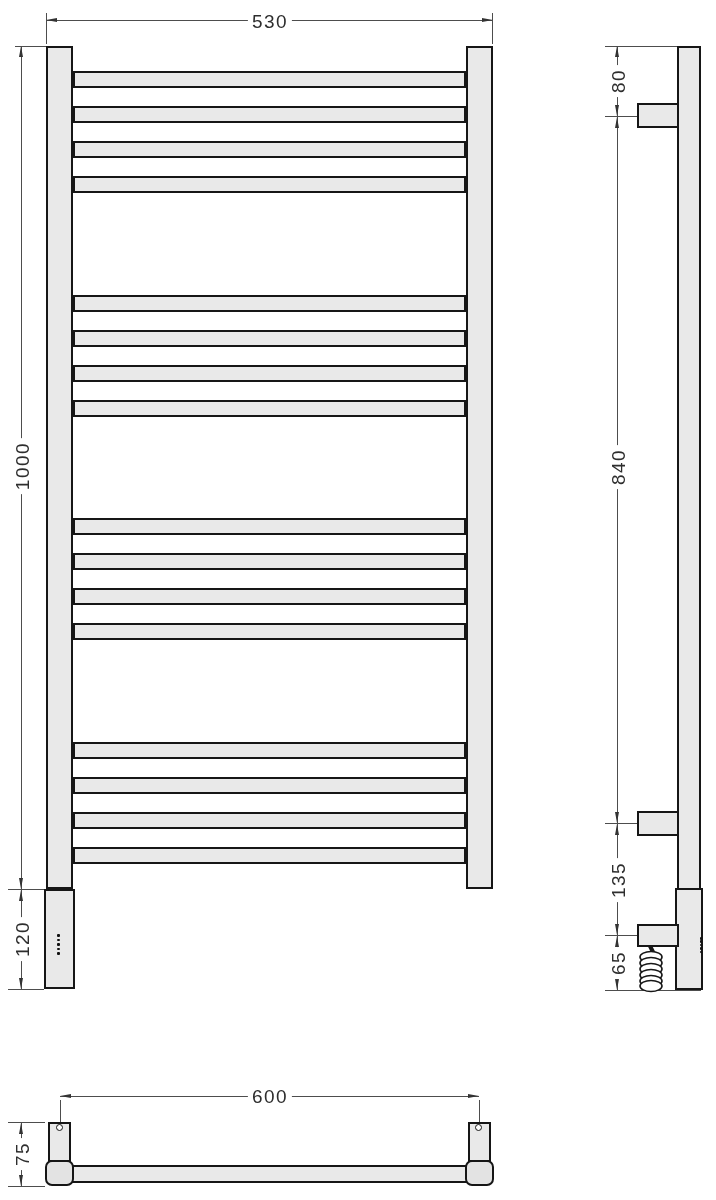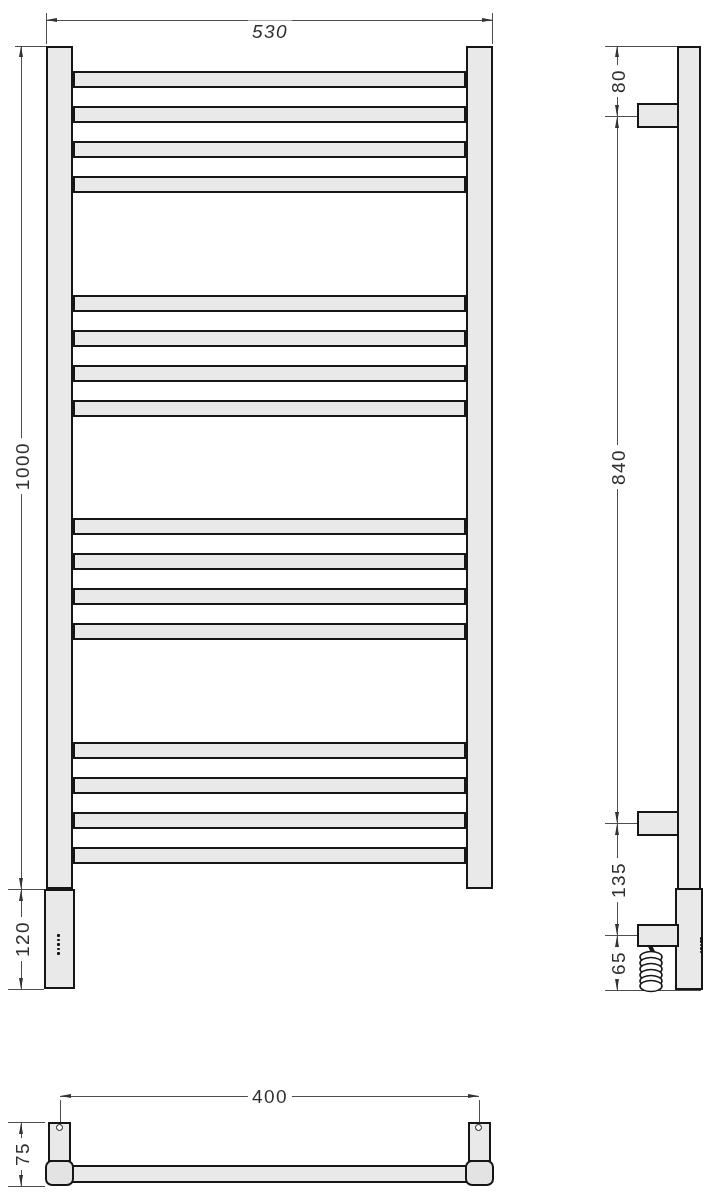--- a/index.html
+++ b/index.html
@@ -131,23 +131,23 @@
   <div class="ar down" style="left:614.5px; top:812px;"></div>
   <div class="ar up" style="left:614.5px; top:824px;"></div>
   <div class="ar down" style="left:614.5px; top:924px;"></div>
   <div class="ar up" style="left:614.5px; top:936px;"></div>
   <div class="ar down" style="left:614.5px; top:979px;"></div>
   <div class="ar left" style="left:60px;  top:1093.5px;"></div>
   <div class="ar right" style="left:468px; top:1093.5px;"></div>
   <div class="ar up" style="left:18.5px; top:1123px;"></div>
   <div class="ar down" style="left:18.5px; top:1175px;"></div>
 
-  <div class="dim-text" style="left:270px; top:31px;font-style:italic;">530</div>
+  <div class="dim-text" style="left:270px; top:21px;">530</div>
   <div class="dim-text v" style="left:22px; top:466px;">1000</div>
   <div class="dim-text v" style="left:22px; top:939px;">120</div>
   <div class="dim-text v" style="left:618px; top:81px;">80</div>
   <div class="dim-text v" style="left:618px; top:467px;">840</div>
   <div class="dim-text v" style="left:618px; top:880px;">135</div>
   <div class="dim-text v" style="left:618px; top:963px;">65</div>
-  <div class="dim-text" style="left:270px; top:1096px;">400</div>
+  <div class="dim-text" style="left:270px; top:1096px;">600</div>
   <div class="dim-text v" style="left:22px; top:1154px;">75</div>
 
 </div>
 
 </body></html>

